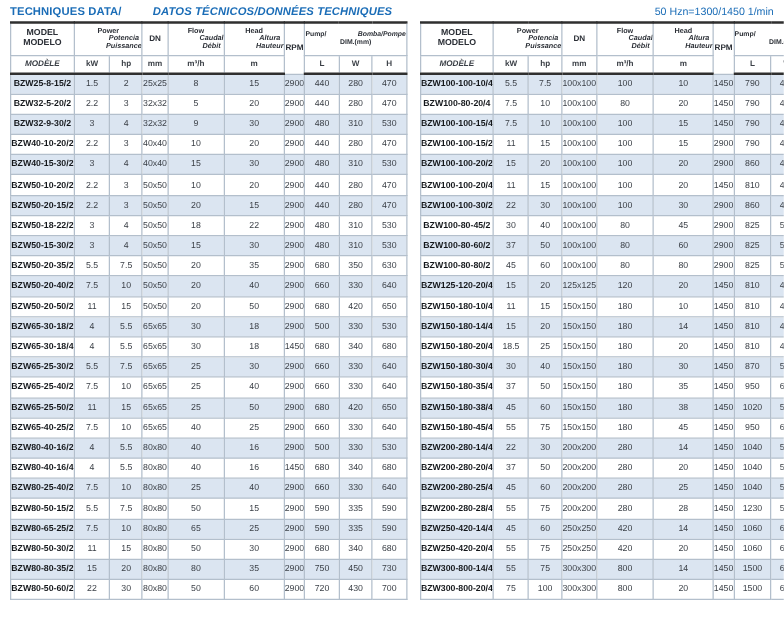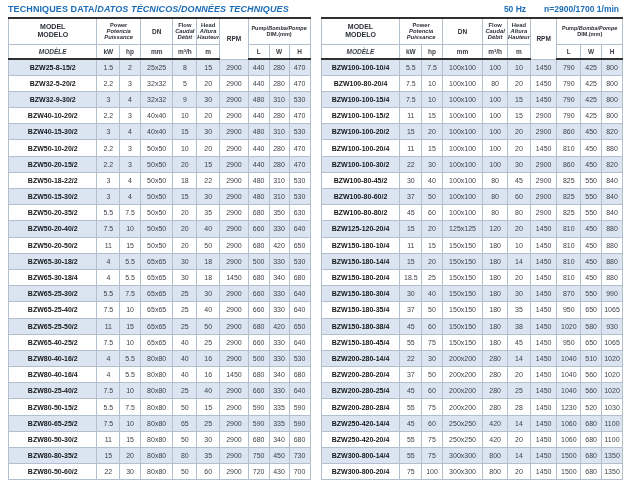--- a/index.html
+++ b/index.html
@@ -8,53 +8,53 @@
     width: 627px; height: 500px; background: #ffffff;
     font-family: "Liberation Sans", sans-serif;
     overflow: hidden;
   }
   .topbar {
     display: flex; justify-content: space-between; align-items: baseline;
     padding: 4px 8px 3px 8px;
   }
   .page-title { color: #1b6db7; font-size: 9px; font-weight: bold; letter-spacing: .1px; }
   .page-title .it { font-style: italic; }
-  .hz-block { color: #1b6db7; font-size: 8.5px; font-weight: bold; display: flex; gap: 18px; }
+  .hz-block { color: #1b6db7; font-size: 8.5px; font-weight: normal; display: flex; }
   .tables { display: flex; gap: 10px; padding: 0 4px 0 8px; }
   table.data {
     border-collapse: collapse; table-layout: fixed;
     border-top: 2px solid #2f2f2f; border-bottom: 1.5px solid #2f2f2f;
   }
   th, td {
     border: 1px solid #b3bfcc; text-align: center; vertical-align: middle;
     padding: 0; overflow: hidden; white-space: nowrap;
   }
   thead tr.h2 th { border-bottom: 2px solid #2f2f2f; }
   th { background: #fff; font-weight: bold; color: #2b2f36; }
   tr.h1 th { height: 26px; }
   tr.h2 th { height: 15px; font-size: 6.5px; color: #3a3f46; font-weight: bold; }
   .model-h { font-size: 7px; line-height: 8px; }
   .model-h2 { font-size: 7px; font-style: italic; }
   .lbl3 div { font-size: 5.8px; line-height: 6.2px; }
   .pump-h div { font-size: 5.5px; line-height: 6.5px; }
   .dn-h, .rpm-h { font-size: 6.5px; }
-  .it { font-style: italic; }
+  .it { font-style: italic; margin-left: 25px; }
   td { font-size: 7px; color: #3a3f46; height: 16.2px; }
   td.model { font-weight: bold; color: #14171b; }
   tbody tr:nth-child(odd) td { background: #dbe5f1; }
   tbody tr:nth-child(even) td { background: #ffffff; }
 </style>
 </head>
 <body>
 
 <div class="topbar">
   <div class="page-title"><span>TECHNIQUES DATA/</span><span class="it">DATOS TÉCNICOS/DONNÉES TECHNIQUES</span></div>
   <div class="hz-block">
     <span>50 Hz</span>
-    <span>n=2900/1700 1/min</span>
+    <span>n=1300/1450 1/min</span>
   </div>
 </div>
 
 <div class="tables">
 
   <table class="data">
     <colgroup>
       <col style="width:90px">
         <col style="width:23px">
         <col style="width:21px">

